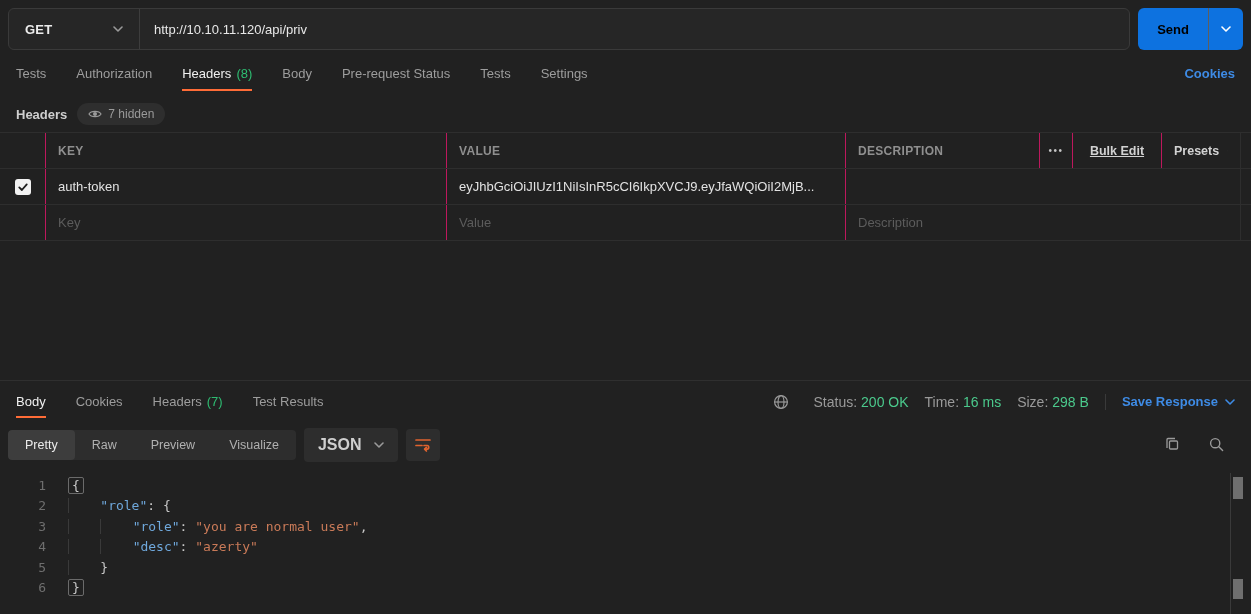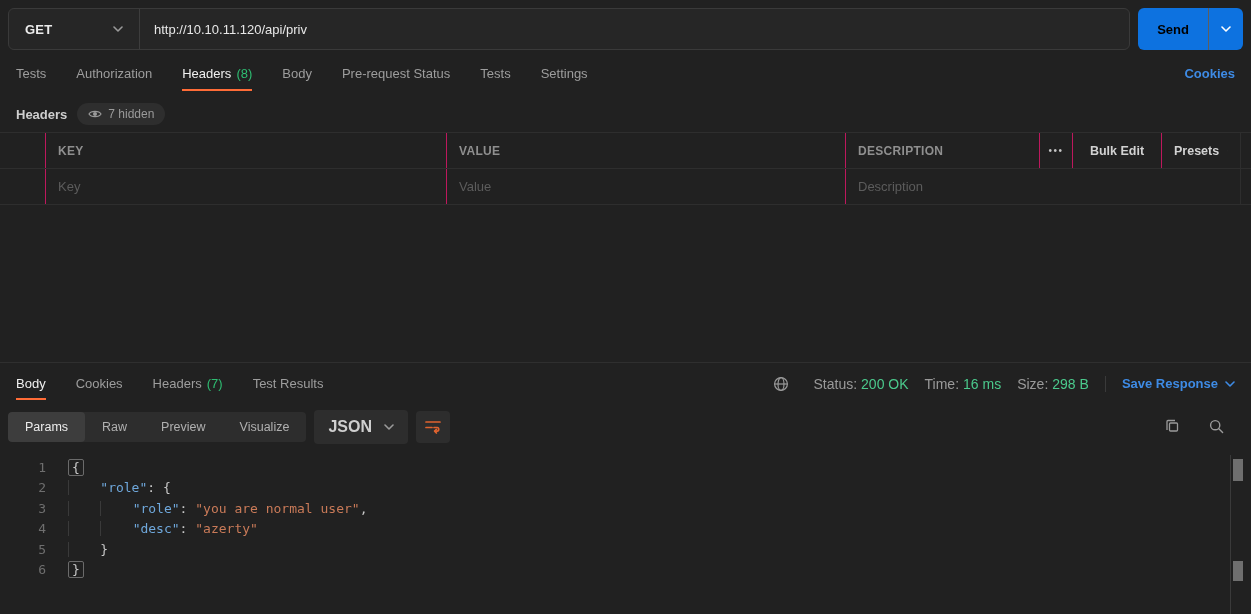--- a/index.html
+++ b/index.html
@@ -41,21 +41,21 @@
   .trow{display:flex;align-items:stretch;border-bottom:1px solid #2e2e2e;height:36px;box-sizing:border-box;}
   .trow.thead{border-top:1px solid #2e2e2e;height:37px;}
   .cell{display:flex;align-items:center;box-sizing:border-box;border-right:1px solid #be185d;padding:0 12px;overflow:hidden;}
   .c-check{width:46px;justify-content:center;padding:0;}
   .c-key{width:401px;}
   .c-value{width:399px;}
   .c-desc{width:194px;}
   .c-desc2{flex:1;border-right:none;}
   .c-dots{width:33px;justify-content:center;padding:0;cursor:pointer;}
   .dots-glyph{font-size:10px;letter-spacing:1.5px;color:#c5c5c5;line-height:1;}
-  .c-bulk{width:89px;justify-content:center;font-size:12.5px;font-weight:600;color:#d2d2d2;cursor:pointer;}
+  .c-bulk{width:89px;justify-content:center;font-size:12.5px;font-weight:600;color:#d2d2d2;cursor:pointer;text-decoration:underline;}
   .c-presets{flex:1;justify-content:center;gap:8px;font-size:12.5px;font-weight:600;color:#d2d2d2;cursor:pointer;border-right:none;}
   .c-gutter{width:11px;border-left:1px solid #2e2e2e;border-right:none;padding:0;}
   .th-label{font-size:12px;font-weight:700;color:#8f8f8f;letter-spacing:.3px;}
   .cell-text{font-size:13px;color:#e2e2e2;white-space:nowrap;}
   .placeholder{color:#5c5c5c;}
   .checkbox{width:16px;height:16px;background:#f2f2f2;border-radius:3px;display:flex;align-items:center;justify-content:center;cursor:pointer;}
 
   .spacer-panel{flex:1;border-bottom:1px solid #2f2f2f;}
 
   
@@ -175,20 +175,37 @@
     <div class="cell c-bulk">Bulk Edit</div>
     <div class="cell c-presets">
       <span>Presets</span>
       <svg class="chev" width="10" height="6" viewBox="0 0 10 6">
           <polyline points="1,1 5,5 9,1"></polyline>
         </svg>
     </div>
     <div class="cell c-gutter"></div>
   </div>
 
+  <div class="trow">
+    <div class="cell c-check">
+      <div class="checkbox">
+        <svg width="12" height="12" viewBox="0 0 16 16" fill="none">
+            <polyline points="3,8.5 6.5,12 13,4.5" stroke="#1e1e1e" stroke-width="2.4" stroke-linecap="round" stroke-linejoin="round"></polyline>
+          </svg>
+      </div>
+    </div>
+    <div class="cell c-key">
+        <span class="cell-text">auth-token</span>
+      </div>
+    <div class="cell c-value">
+        <span class="cell-text">eyJhbGciOiJIUzI1NiIsInR5cCI6IkpXVCJ9.eyJfaWQiOiI2MjB...</span>
+      </div>
+    <div class="cell c-desc2"></div>
+    <div class="cell c-gutter"></div>
+  </div>
 
   <div class="trow">
     <div class="cell c-check"></div>
     <div class="cell c-key">
         <span class="cell-text placeholder">Key</span>
       </div>
     <div class="cell c-value">
         <span class="cell-text placeholder">Value</span>
       </div>
     <div class="cell c-desc2">
@@ -231,21 +248,21 @@
       <span>Save Response</span>
       <svg class="chev" width="10" height="6" viewBox="0 0 10 6">
           <polyline points="1,1 5,5 9,1"></polyline>
         </svg>
     </span>
   </div>
 </div>
 
 <div class="response-toolbar">
   <div class="view-group">
-    <div class="view-tab active">Params</div>
+    <div class="view-tab active">Pretty</div>
     <div class="view-tab">Raw</div>
     <div class="view-tab">Preview</div>
     <div class="view-tab">Visualize</div>
   </div>
   <div class="format-select">
     <span>JSON</span>
     <svg class="chev" width="10" height="6" viewBox="0 0 10 6">
         <polyline points="1,1 5,5 9,1"></polyline>
       </svg>
   </div>

